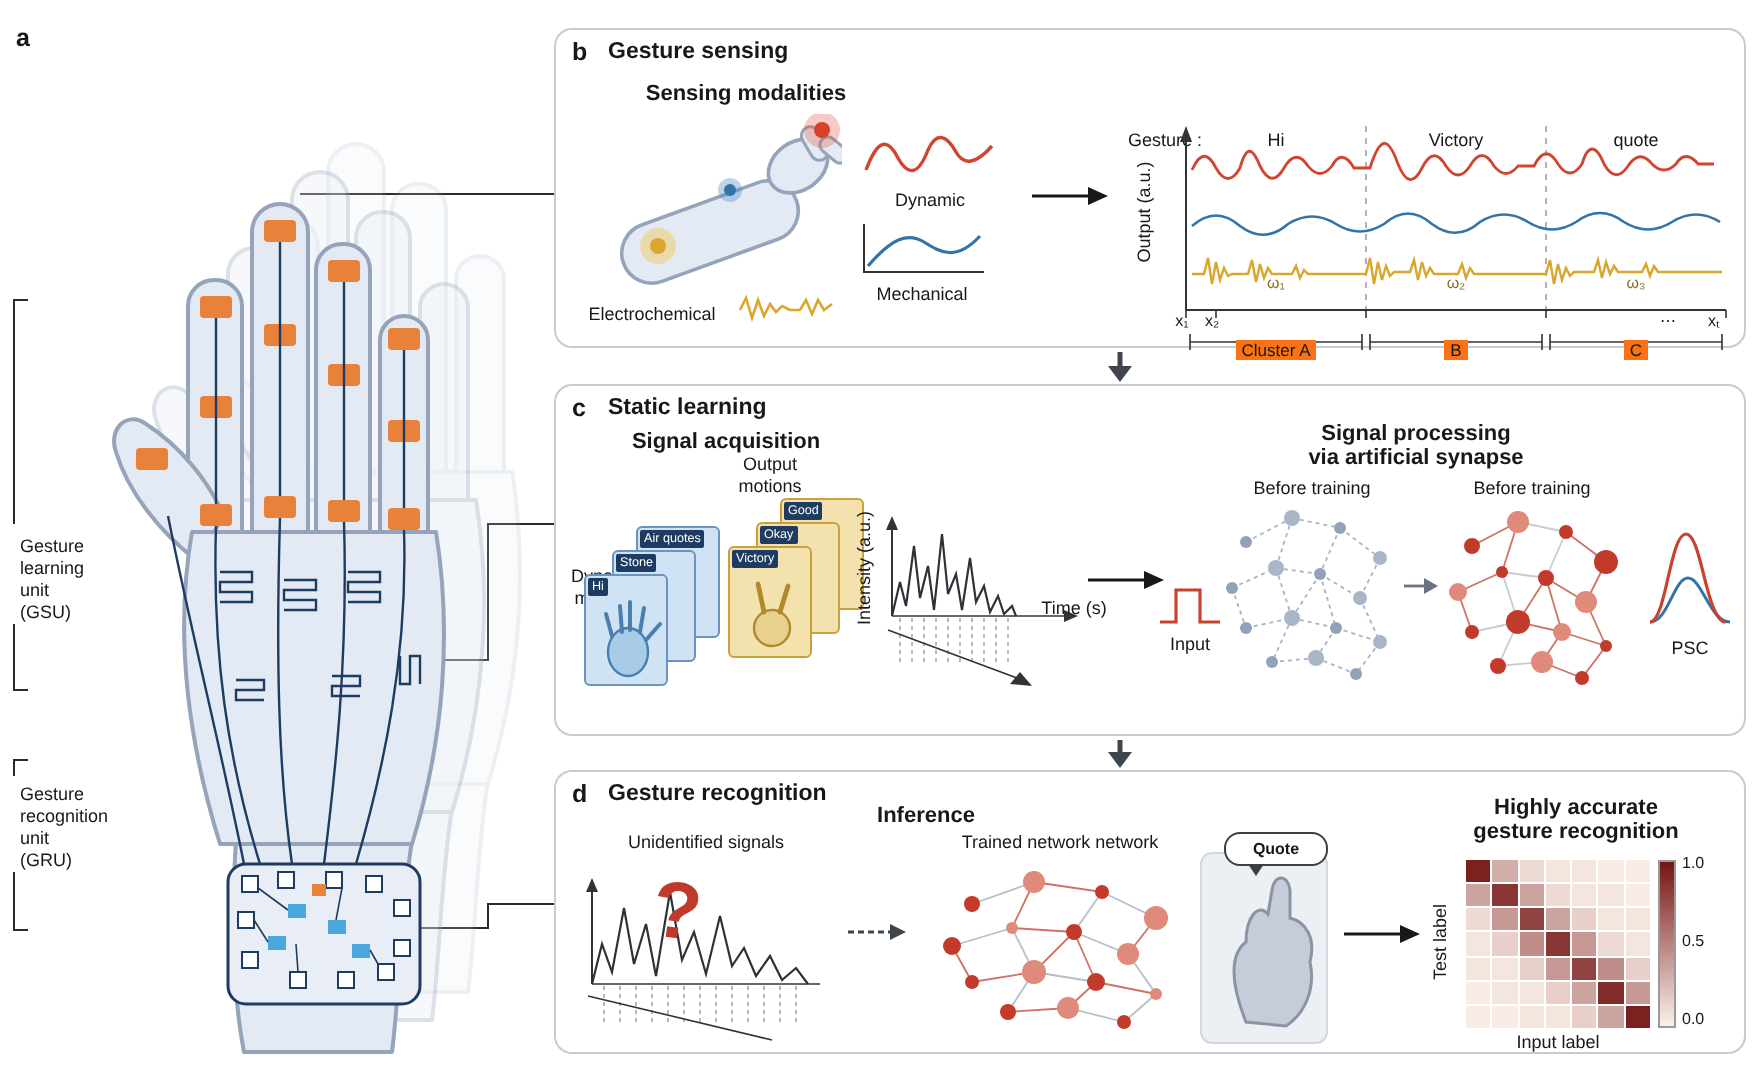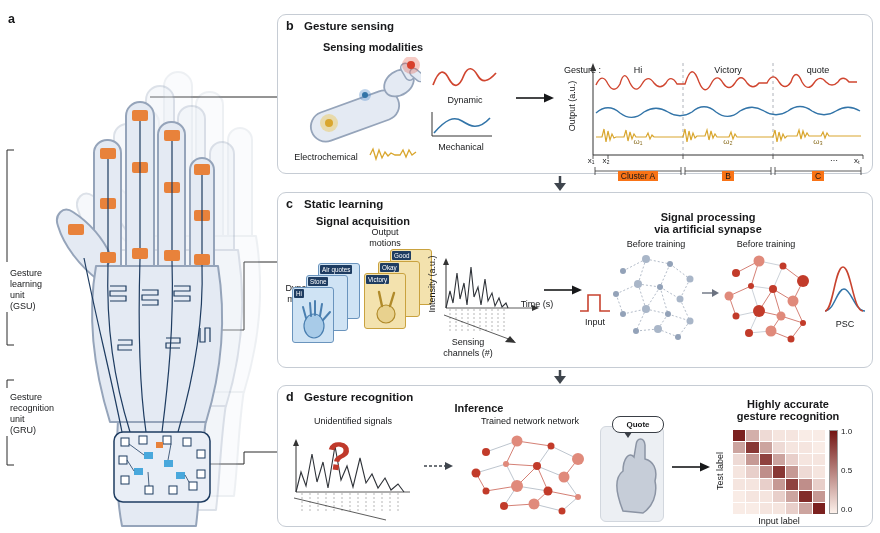--- a/index.html
+++ b/index.html
@@ -258,24 +258,20 @@
       <path d="M14,56 V78 M20,56 V78 M26,56 V78 M32,56 V78 M38,56 V78 M44,56 V78 M50,56 V78 M56,56 V78 M62,56 V78 M68,56 V78" stroke="#888" stroke-width="0.6" stroke-dasharray="2 2"></path>
       <line x1="8" y1="62" x2="78" y2="88" stroke="#333" stroke-width="0.8"></line>
       <polygon points="74,83 80,90 69,89" fill="#333"></polygon>
       <line x1="10" y1="55" x2="10" y2="10" stroke="#333" stroke-width="1"></line>
       <polygon points="7,12 13,12 10,5" fill="#333"></polygon>
       <line x1="10" y1="55" x2="96" y2="55" stroke="#333" stroke-width="0.8"></line>
       <polygon points="96,52 96,58 103,55" fill="#333"></polygon>
       <polyline points="10,55 14,38 17,50 21,20 24,46 28,30 31,52 35,14 38,44 42,34 45,52 49,26 52,48 56,40 59,53 63,45 66,54 70,50 72,55" fill="none" stroke="#2e3238" stroke-width="1.1"></polyline>
     </svg>
     <div class="abs lb ctr" style="left:232px;top:106px;width:54px;">Time (s)</div>
-    <div class="abs lb ctr" style="left:146px;top:144px;width:88px;">
-      <div>Sensing</div>
-      <div>channels (#)</div>
-    </div>
 
     <svg class="abs" style="left:266px;top:90px;" width="38" height="14">
       <line x1="0" y1="7" x2="28" y2="7" stroke="#17181a" stroke-width="1.6"></line>
       <polygon points="28,2.5 28,11.5 38,7" fill="#17181a"></polygon>
     </svg>
 
     <div class="abs st ctr" style="left:330px;top:18px;width:200px;">Signal processing</div>
     <div class="abs st ctr" style="left:330px;top:30px;width:200px;">via artificial synapse</div>
 
     <svg class="abs" style="left:300px;top:96px;" width="34" height="26">
@@ -374,21 +370,21 @@
       <path d="M4,52 C13,52 16,30 23,30 C30,30 34,52 44,52" fill="none" stroke="#3274a8" stroke-width="1.5"></path>
       <path d="M4,52 C12,52 14,8 22,8 C30,8 32,52 42,52" fill="none" stroke="#c8432f" stroke-width="1.6"></path>
     </svg>
     <div class="abs lb ctr" style="left:547px;top:126px;width:40px;">PSC</div>
   </div>
 
   <div class="panel-box" style="left:277px;top:385px;width:596px;height:142px;">
     <div class="abs pl" style="left:8px;top:4px;">d</div>
     <div class="abs pt" style="left:26px;top:5px;">Gesture recognition</div>
 
-    <div class="abs st ctr" style="left:101px;top:16px;width:200px;text-align:center;">Inference</div>
+    <div class="abs st ctr" style="left:85px;top:16px;width:200px;text-align:center;">Inference</div>
     <div class="abs lb ctr" style="left:15px;top:30px;width:120px;">Unidentified signals</div>
 
     <svg class="abs" style="left:10px;top:44px;" width="135" height="92">
       <path d="M14,63 V82 M22,63 V82 M30,63 V82 M38,63 V82 M46,63 V82 M54,63 V82 M62,63 V82 M70,63 V82 M78,63 V82 M86,63 V82 M94,63 V82 M102,63 V82 M110,63 V82" stroke="#888" stroke-width="0.6" stroke-dasharray="2 2"></path>
       <line x1="6" y1="68" x2="98" y2="90" stroke="#333" stroke-width="0.8"></line>
       <line x1="8" y1="62" x2="8" y2="14" stroke="#333" stroke-width="1"></line>
       <polygon points="5,16 11,16 8,9" fill="#333"></polygon>
       <line x1="8" y1="62" x2="122" y2="62" stroke="#333" stroke-width="0.8"></line>
       <polyline points="8,62 13,42 18,56 24,24 29,52 35,32 40,58 47,16 53,50 59,36 65,57 72,28 78,53 84,44 90,58 97,48 103,60 110,54 116,62" fill="none" stroke="#2e3238" stroke-width="1.1"></polyline>
     </svg>

